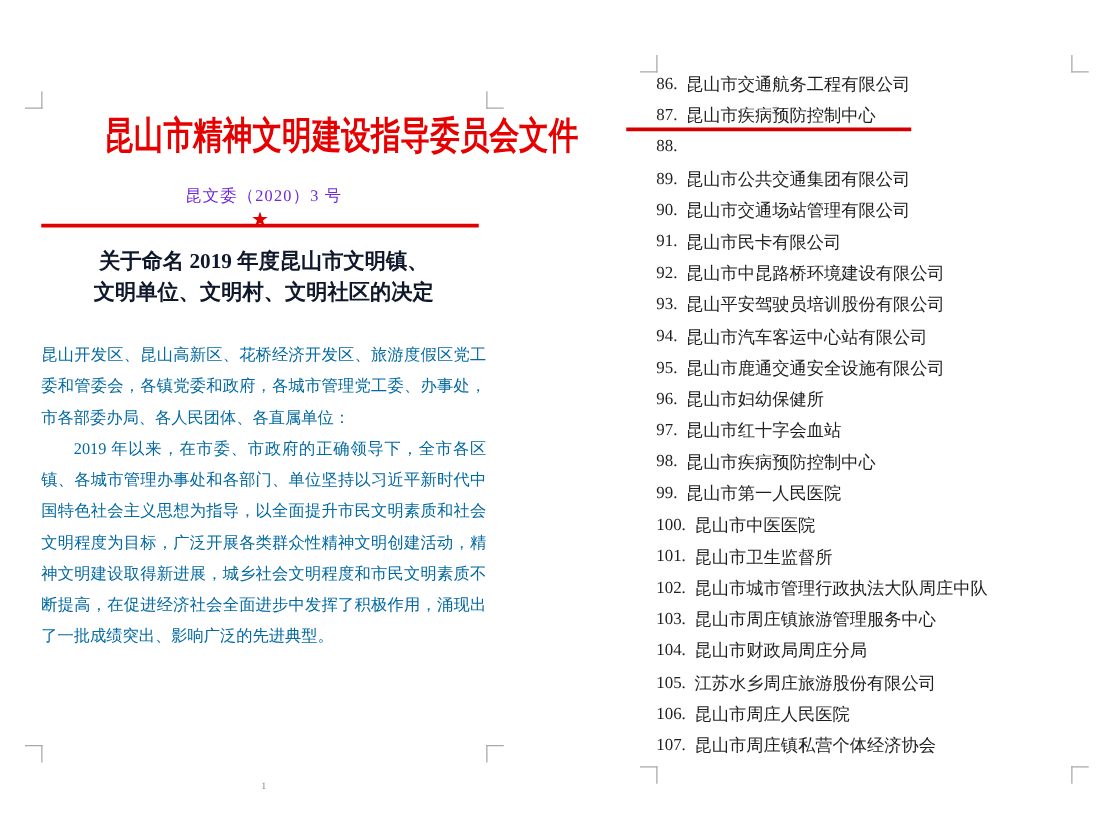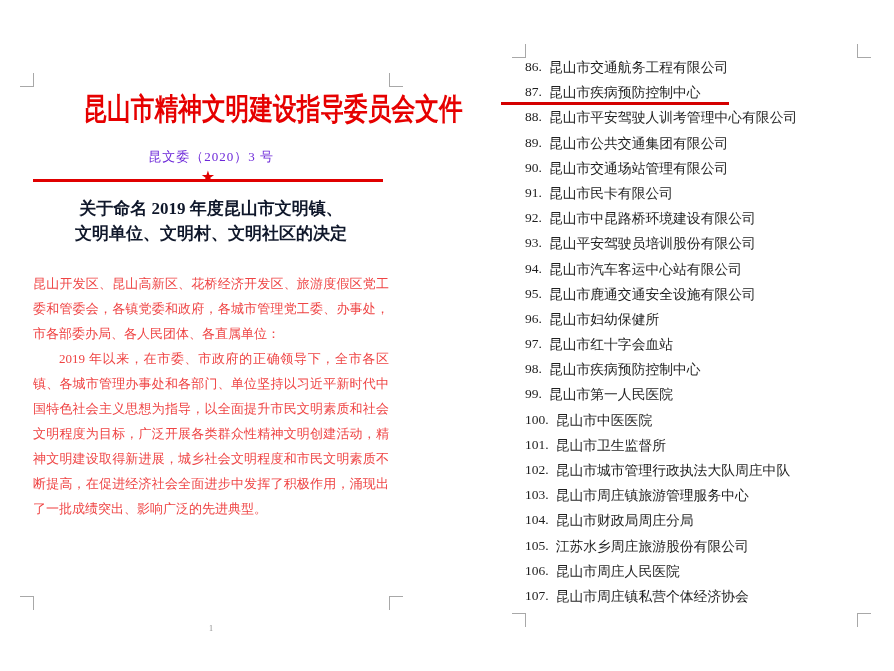--- a/index.html
+++ b/index.html
@@ -19,21 +19,21 @@
        transform:scaleX(0.79);transform-origin:center;}
   .doc-num{position:absolute;top:62px;left:0;width:356px;text-align:center;
        font-size:13px;letter-spacing:1px;color:#6d28d9;}
   .red-rule{position:absolute;top:93px;left:0;width:350px;height:3px;background:#e00000;}
   .star{position:absolute;top:83px;left:0;width:350px;text-align:center;
        font-size:16px;line-height:16px;color:#e00000;}
   .doc-title{position:absolute;top:110px;left:0;width:356px;text-align:center;
        font-weight:bold;font-size:17px;line-height:25px;color:#0f172a;}
   .doc-body{position:absolute;top:185px;left:0;width:356px;}
   .doc-body p.para{margin:0;font-size:13px;line-height:25px;text-align:justify;
-       text-justify:inter-ideograph;color:#ef4444;}
+       text-justify:inter-ideograph;color:#0369a1;}
   .doc-body p.para.indent{text-indent:2em;}
   .pageno{position:absolute;top:538px;left:0;width:356px;text-align:center;
        font-size:8px;color:#8a8a8a;}
   
   .page-right{position:absolute;left:525px;top:57px;width:332px;height:556px;padding-top:2px;box-sizing:border-box;}
   .row{position:relative;height:25.2px;display:flex;align-items:flex-start;white-space:nowrap;}
   .row .num{font-family:"Liberation Serif",serif;font-size:13.5px;margin-right:7px;}
   .row .txt{font-size:13.8px;color:#1e1e1e;}
   .red-underline{position:absolute;left:-24px;top:18px;width:228px;height:3px;background:#d40000;}
 </style>
@@ -76,21 +76,20 @@
           <span class="num">86.</span>
           <span class="txt">昆山市交通航务工程有限公司</span>
         </div>
         <div class="row">
           <span class="num">87.</span>
           <span class="txt">昆山市疾病预防控制中心</span>
           <div class="red-underline"></div>
         </div>
         <div class="row">
           <span class="num">88.</span>
-          <span class="txt">昆山市平安驾驶人训考管理中心有限公司</span>
         </div>
         <div class="row">
           <span class="num">89.</span>
           <span class="txt">昆山市公共交通集团有限公司</span>
         </div>
         <div class="row">
           <span class="num">90.</span>
           <span class="txt">昆山市交通场站管理有限公司</span>
         </div>
         <div class="row">

